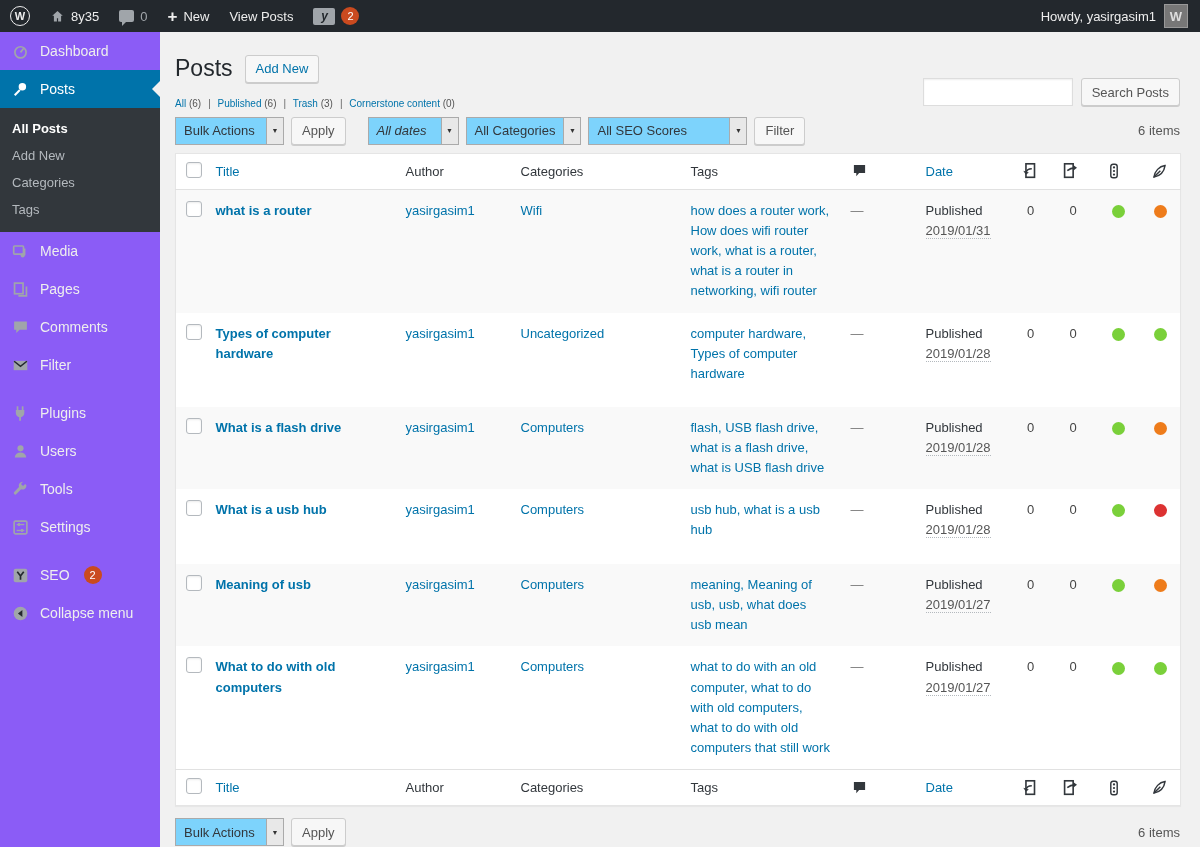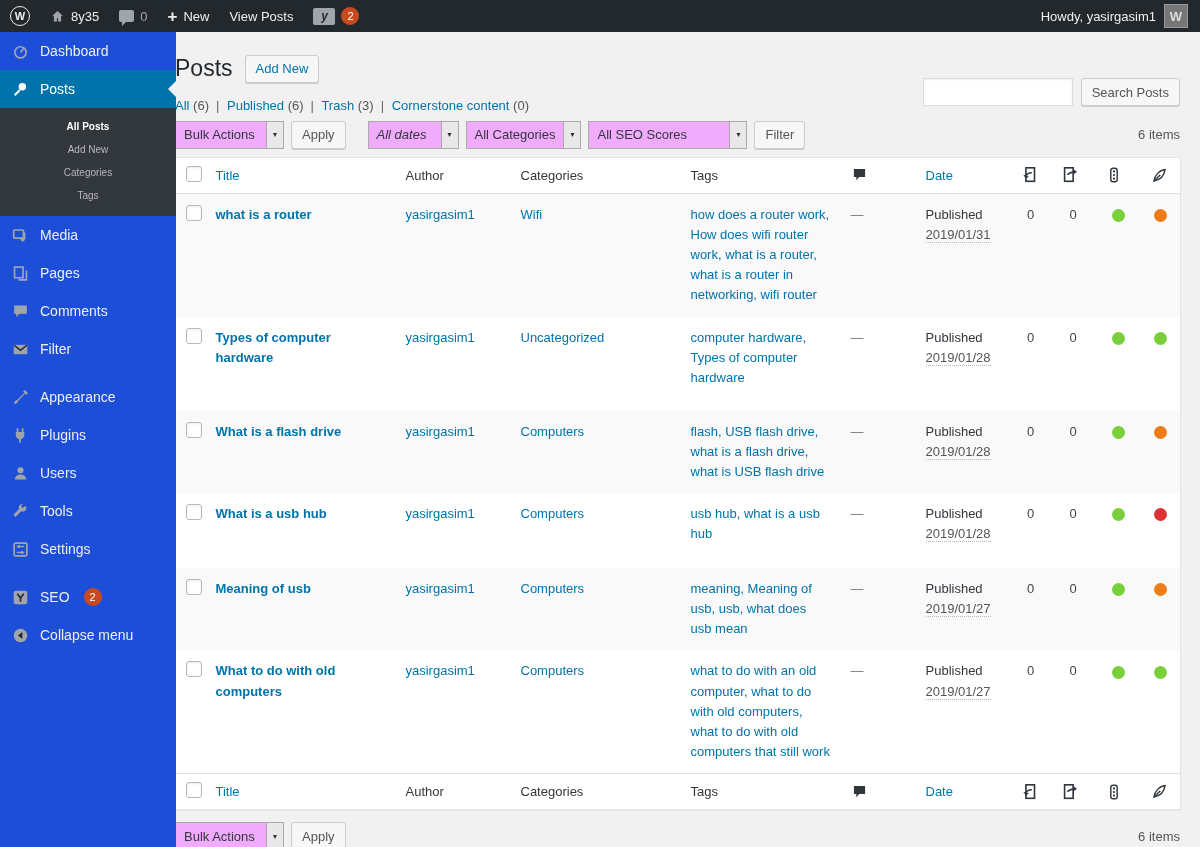--- a/index.html
+++ b/index.html
@@ -14,53 +14,53 @@
   .ab-right { margin-left:auto; display:flex; align-items:center; gap:8px; padding:0 12px; cursor:pointer; }
   .wp-logo-circle { width:20px; height:20px; border-radius:50%; border:1.6px solid #eee; color:#eee; display:flex; align-items:center; justify-content:center; font-size:11px; font-weight:bold; }
   .ab-bubble { width:15px; height:12px; background:#a0a5aa; border-radius:2px; position:relative; display:inline-block; }
   .ab-bubble::after { content:""; position:absolute; left:3px; bottom:-4px; border:4px solid transparent; border-top-color:#a0a5aa; border-left-color:#a0a5aa; }
   .ab-plus { font-size:17px; font-weight:bold; line-height:1; }
   .badge { min-width:18px; height:18px; border-radius:50%; background:#ca4a1f; color:#fff; font-size:11px; display:inline-flex; align-items:center; justify-content:center; padding:0 4px; }
   .yoast-ab { width:22px; height:17px; background:#a0a5aa; border-radius:2px; color:#23282d; font-weight:bold; font-size:12px; display:inline-flex; align-items:center; justify-content:center; font-style:italic; }
   .avatar { width:24px; height:24px; background:#777; color:#ddd; border:1px solid #999; display:flex; align-items:center; justify-content:center; font-weight:bold; font-size:13px; }
 
   
-  .sidebar { position:fixed; top:32px; left:0; bottom:0; width:176px; background:#1d4ed8; z-index:40; }
+  .sidebar { position:fixed; top:32px; left:0; bottom:0; width:160px; background:#8b5cf6; z-index:40; }
   .menu-item { display:flex; align-items:center; gap:10px; padding:9px 8px 9px 10px; color:#eee; font-size:14px; cursor:pointer; }
   .menu-item .micon { width:20px; height:20px; color:#a0a5aa; display:flex; align-items:center; justify-content:center; flex:0 0 20px; }
   .menu-item.active { background:#0073aa; color:#fff; position:relative; }
   .menu-item.active .micon { color:#fff; }
   .menu-item.active::after { content:""; position:absolute; right:0; top:50%; margin-top:-8px; border:8px solid transparent; border-right-color:#f1f1f1; }
   .submenu { background:#32373c; padding:7px 0 9px; }
-  .submenu a { display:block; padding:6px 3px; color:#b4b9be; font-size:10px; cursor:pointer;text-align:center; }
+  .submenu a { display:block; padding:6px 12px; color:#b4b9be; font-size:13px; cursor:pointer; }
   .submenu a.current { color:#fff; font-weight:bold; }
   .menu-gap { height:10px; }
   .menu-item .badge { margin-left:4px; }
 
   
   .content { margin-left:160px; padding:10px 20px 0 15px; position:relative; min-height:815px; }
   .page-head { display:flex; align-items:center; gap:12px; margin-top:12px; }
   h1.page-title { font-size:23px; font-weight:400; color:#23282d; line-height:1.3; }
   .button { display:inline-flex; align-items:center; height:28px; padding:0 10px; background:#f7f7f7; border:1px solid #ccc; border-radius:3px; color:#555; font-size:13px; cursor:pointer; box-shadow:0 1px 0 #ccc; }
   .button.add-new { color:#0073aa; }
 
   .top-right-search { position:absolute; top:46px; right:20px; display:flex; gap:8px; align-items:center; }
   .search-input { width:150px; height:28px; border:1px solid #ddd; background:#fff; padding:0 6px; font-size:13px; box-shadow:inset 0 1px 2px rgba(0,0,0,.07); }
 
-  .subsubsub { margin:14px 0 6px; color:#666; font-size:13px; }
+  .subsubsub { margin:14px 0 6px; color:#666; font-size:10px; }
   .subsubsub a { color:#0073aa; cursor:pointer; }
   .subsubsub .count { color:#555; }
   .subsubsub .view-item { margin-right:4px; }
   .subsubsub .view-item:not(:last-child)::after { content:"|"; color:#666; margin-left:7px; }
 
   .tablenav { display:flex; align-items:center; gap:7px; margin:8px 0; }
   .tablenav .spacer { width:8px; }
   .items-count { margin-left:auto; color:#555; font-size:13px; }
 
-  .wpselect { display:inline-flex; align-items:stretch; height:28px; background:#f0abfc; border:1px solid #aaa; cursor:pointer; }
+  .wpselect { display:inline-flex; align-items:stretch; height:28px; background:#7dd3fc; border:1px solid #aaa; cursor:pointer; }
   .wpselect .lbl { display:flex; align-items:center; padding:0 8px; color:#32373c; font-size:13px; white-space:nowrap; }
   .wpselect .arrowbox { width:17px; border-left:1px solid #aaa; background:#e8e8e8; display:flex; align-items:center; justify-content:center; font-size:7px; color:#333; }
 
   
   table.posts { width:100%; border-collapse:collapse; background:#fff; border:1px solid #e5e5e5; box-shadow:0 1px 1px rgba(0,0,0,.04); table-layout:fixed; }
   table.posts th { text-align:left; font-weight:400; font-size:13px; color:#32373c; padding:8px 10px; }
   thead th { border-bottom:1px solid #e1e1e1; }
   tfoot th { border-top:1px solid #e1e1e1; }
   th.sortable a { color:#0073aa; cursor:pointer; }
   td { vertical-align:top; padding:11px 10px; font-size:13px; line-height:1.55; }
@@ -188,29 +188,20 @@
           <rect x="2" y="4.5" width="16" height="11" fill="currentColor"></rect>
           <path d="M2.5 5l7.5 6 7.5-6" stroke="#23282d" stroke-width="1.8" fill="none"></path>
         </svg>
     </span>
     <span>Filter</span>
   </div>
 
 
   <div class="menu-gap"></div>
 
-  <div class="menu-item">
-    <span class="micon">
-      <svg width="17" height="17" viewBox="0 0 20 20">
-          <path d="M2.5 17.5c2.8-.2 4-1.2 4.6-3.4L16.8 4 16 3.2 6 13c-2.2.6-3.3 1.8-3.5 4.5z" fill="currentColor"></path>
-          <path d="M13 2.5l4.5 4.5 1-2.5-3-3z" fill="currentColor"></path>
-        </svg>
-    </span>
-    <span>Appearance</span>
-  </div>
 
   <div class="menu-item">
     <span class="micon">
       <svg width="17" height="17" viewBox="0 0 20 20">
           <line x1="6.5" y1="1.5" x2="6.5" y2="6" stroke="currentColor" stroke-width="2"></line>
           <line x1="12.5" y1="1.5" x2="12.5" y2="6" stroke="currentColor" stroke-width="2"></line>
           <path d="M4.5 6h10v3.5a5 5 0 0 1-10 0z" fill="currentColor"></path>
           <line x1="9.5" y1="14" x2="9.5" y2="18.5" stroke="currentColor" stroke-width="2"></line>
         </svg>
     </span>

